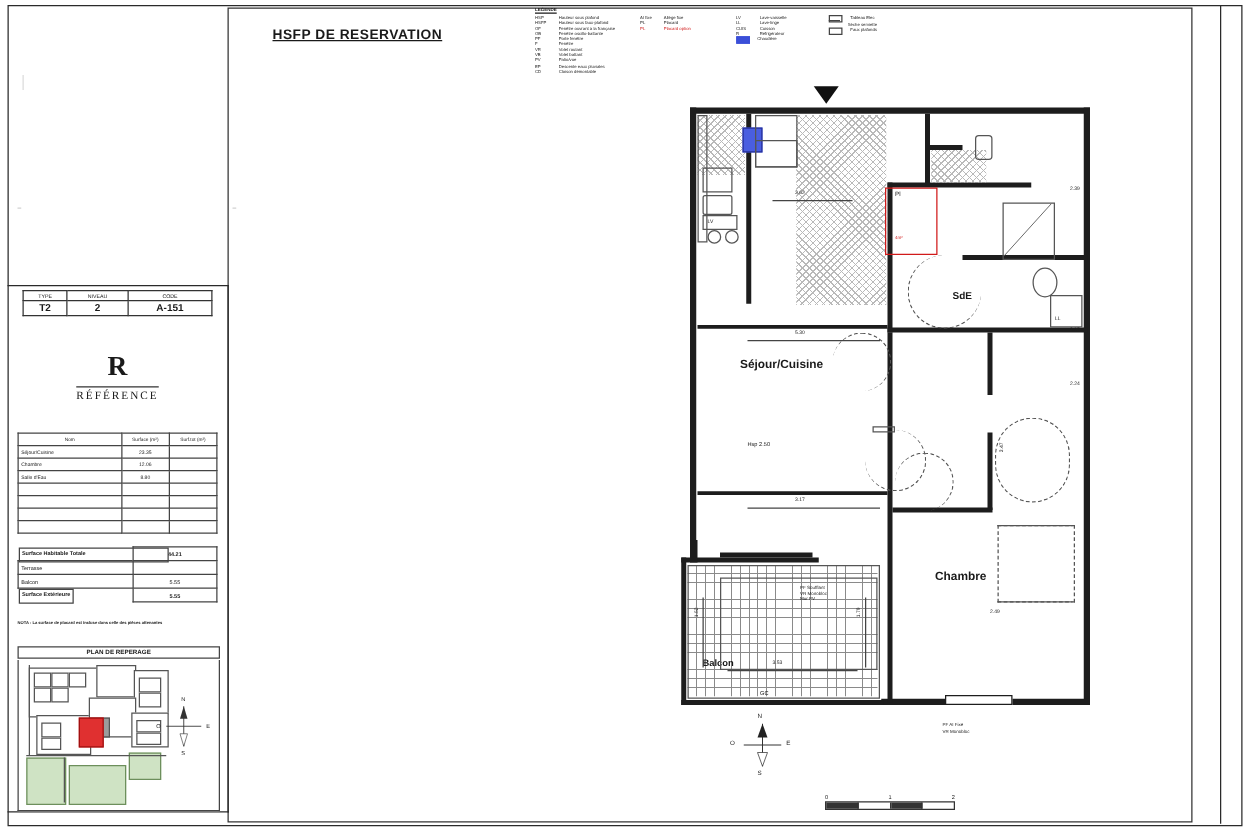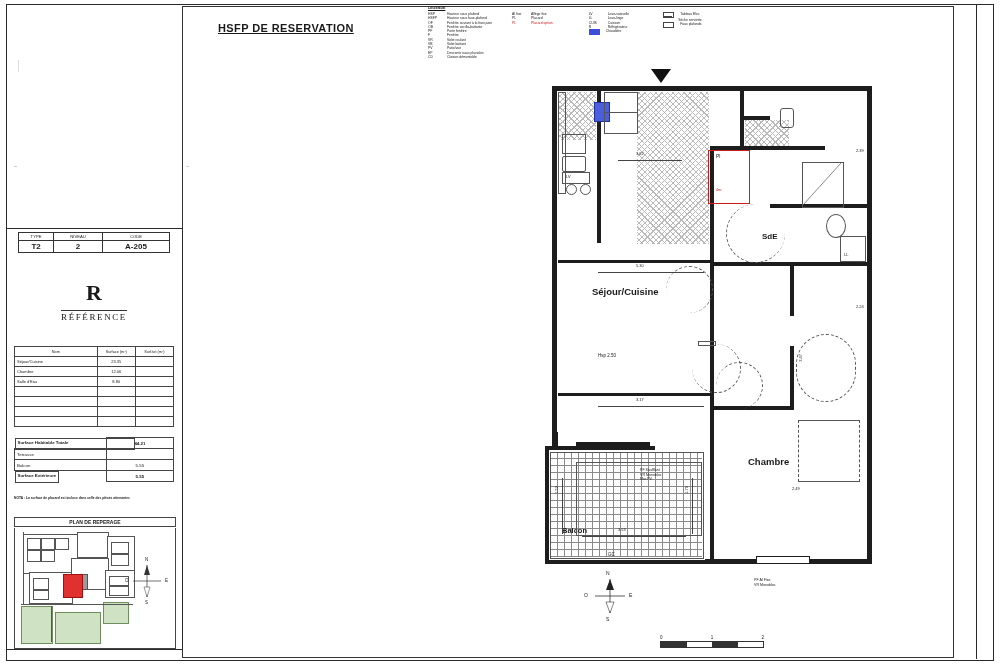--- a/index.html
+++ b/index.html
@@ -229,21 +229,21 @@
 <table class="abs" id="tbl-type">
   <tbody>
       <tr>
     <th>TYPE</th>
     <th>NIVEAU</th>
     <th>CODE</th>
   </tr>
   <tr>
     <td>T2</td>
     <td>2</td>
-    <td>A-205</td>
+    <td>A-151</td>
   </tr>
 </tbody>
   </table>
 
 <div class="abs" id="brand">
   <div class="mark">R</div>
   <div class="name">RÉFÉRENCE</div>
 </div>
 
 <table class="abs" id="tbl-areas">

